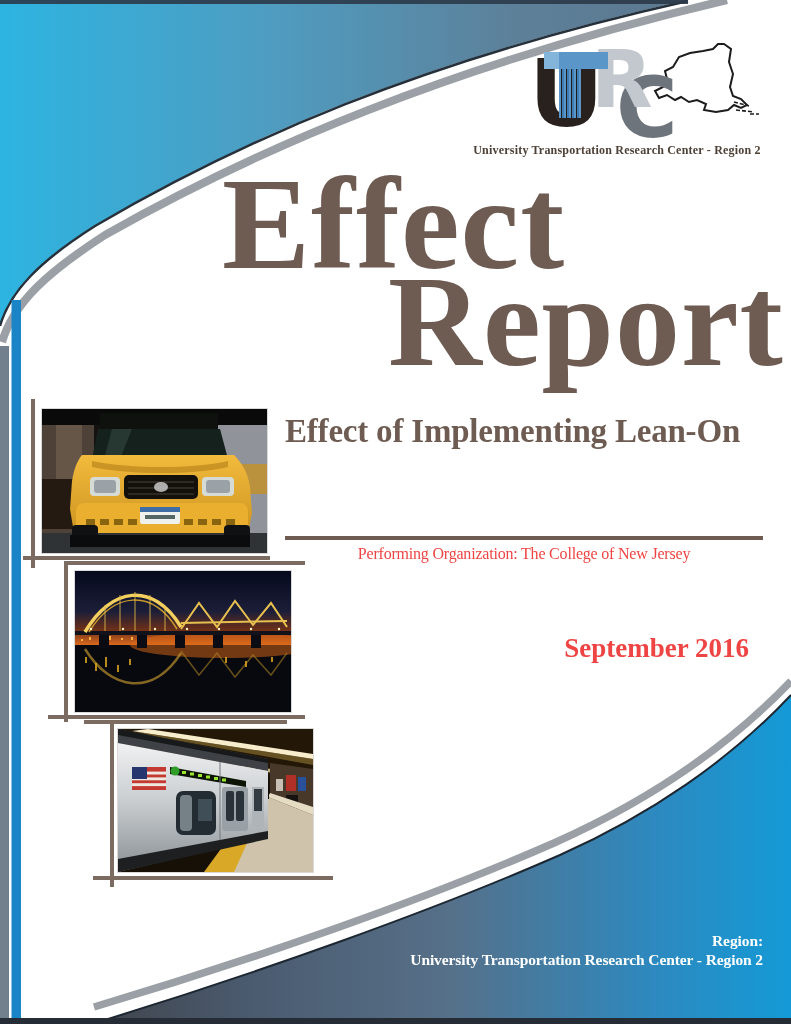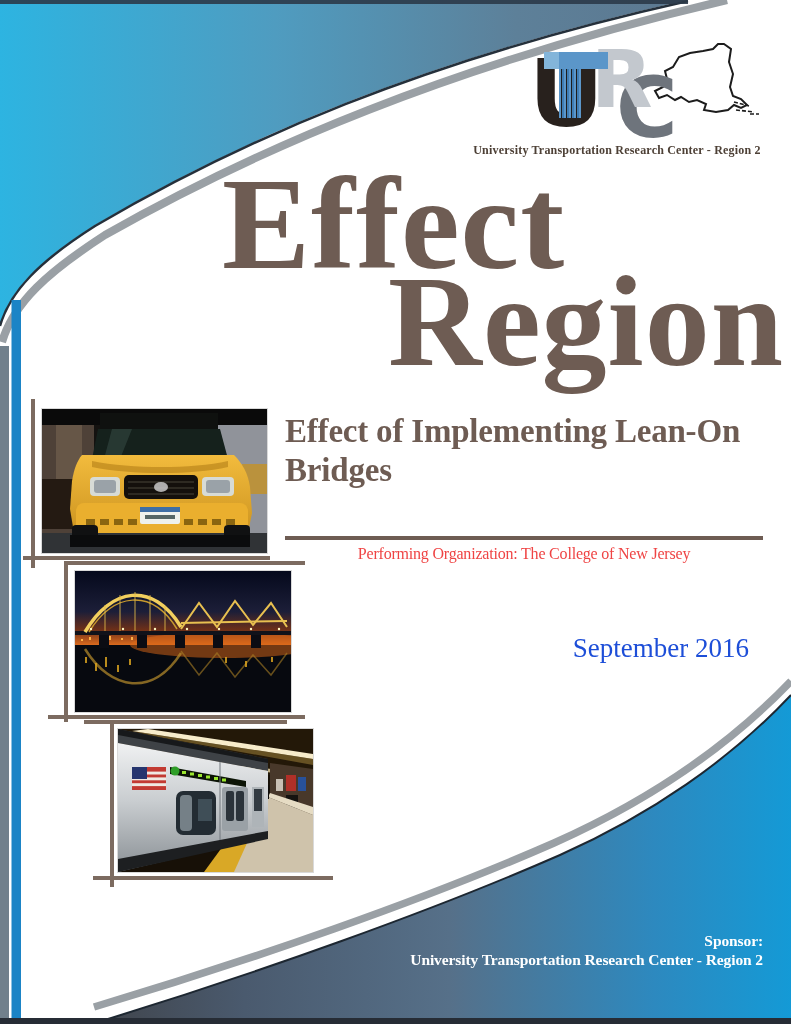--- a/index.html
+++ b/index.html
@@ -30,21 +30,21 @@
   .final{left:222px;top:158px;font-size:132px;}
   .report{left:388px;top:256px;font-size:130px;}
 
   
   .title{left:285px;top:412px;width:480px;z-index:3;color:#6e5c53;font-weight:bold;
          font-size:33px;line-height:39px;letter-spacing:-.2px;}
   .title div{white-space:nowrap;font-family:Liberation Serif, serif;}
   .rule{left:285px;top:536px;width:478px;height:4px;background:#6e5c53;z-index:3;}
   .perf{left:285px;top:545px;width:478px;text-align:center;font-size:16px;color:#ef4444;
         letter-spacing:-.2px;z-index:3;}
-  .date{right:42px;top:633px;font-size:27px;font-weight:normal;color:#1d4ed8;z-index:3;}
+  .date{right:42px;top:633px;font-size:27px;font-weight:bold;color:#ef4444;z-index:3;}
 
   
   .frame{background:#7c6b60;z-index:2;}
   .photo{z-index:2;box-shadow:0 0 0 1px rgba(0,0,0,.15);}
 
   
   .sponsor{right:28px;top:931px;text-align:right;color:#ffffff;font-weight:bold;
            font-size:15.5px;line-height:19px;letter-spacing:-.1px;z-index:3;}
 </style>
 </head>
@@ -92,25 +92,24 @@
   <div class="abs logo-tstem"></div>
 
   <svg class="abs ny" width="118" height="90" viewBox="0 0 118 90">
     <path d="M78,4 L85,9 L83,22 L87,34 L84,47 L87,56 L95,59 L101,65 L95,68 L88,65 L82,70 L70,72 L58,70 L60,64 L51,60 L43,62 L35,57 L29,60 L21,55 L13,58 L9,51 L17,47 L21,39 L19,31 L27,27 L33,17 L44,13 L57,11 L67,9 L72,4 Z" fill="none" stroke="#1c1c1c" stroke-width="2"></path>
     <path d="M88,62 L103,66 M90,70 L108,72 M104,74 L113,74" fill="none" stroke="#1c1c1c" stroke-width="1.6" stroke-dasharray="4 2"></path>
   </svg>
 
   <div class="abs logo-caption">University Transportation Research Center - Region 2</div>
 
   <div class="final">Effect</div>
-  <div class="report">Region</div>
+  <div class="report">Report</div>
 
   <div class="abs title">
     <div>Effect of Implementing Lean-On</div>
-    <div>Bridges</div>
   </div>
   <div class="abs rule"></div>
   <div class="abs perf">Performing Organization: The College of New Jersey</div>
   <div class="abs date">September 2016</div>
 
   <div class="abs frame" style="left:31px;top:399px;width:4px;height:169px;"></div>
   <div class="abs frame" style="left:23px;top:556px;width:247px;height:4px;"></div>
   <svg class="abs photo" style="left:42px;top:409px;" width="225" height="144" viewBox="0 0 225 144">
     <defs>
       <linearGradient id="taxiY" x1="0" y1="0" x2="0" y2="1">
@@ -275,17 +274,17 @@
     <rect x="104" y="58" width="26" height="44" rx="3" fill="#9aa1a6"></rect>
     <rect x="108" y="62" width="8" height="30" rx="2" fill="#2b333a"></rect>
     <rect x="118" y="62" width="8" height="30" rx="2" fill="#2b333a"></rect>
     <rect x="134" y="58" width="12" height="40" fill="#aeb4b8"></rect>
     <rect x="136" y="60" width="8" height="22" fill="#333b42"></rect>
     <line x1="102" y1="33" x2="102" y2="120" stroke="#73797e" stroke-width="1"></line>
     <polygon points="0,130 150,102 150,110 0,143" fill="#1d1f21"></polygon>
   </svg>
 
   <div class="abs sponsor">
-    <div>Sponsor:</div>
+    <div>Region:</div>
     <div>University Transportation Research Center  - Region 2</div>
   </div>
 
 </div>
 
 </body></html>

